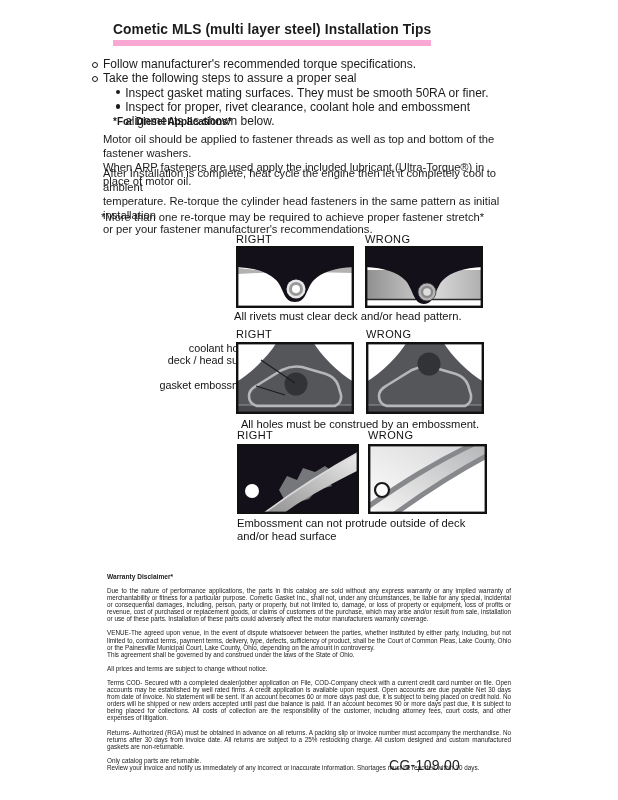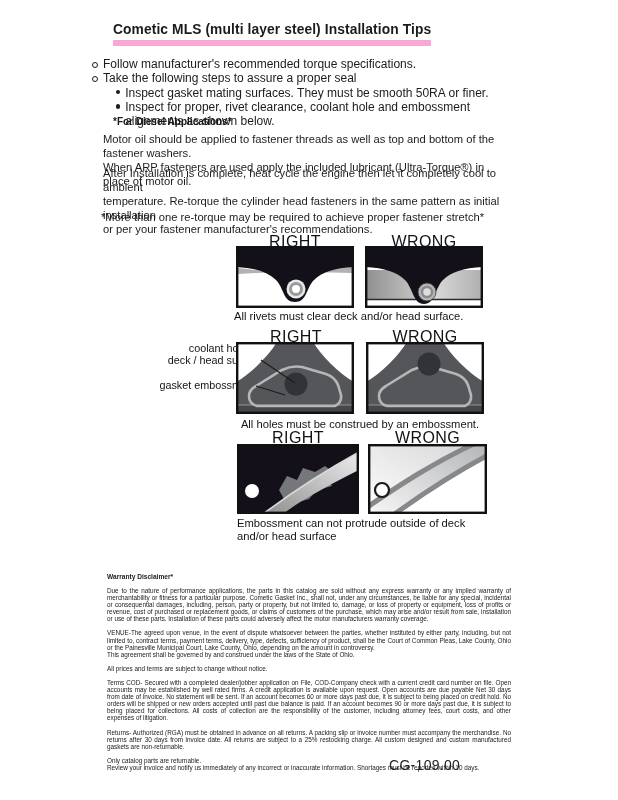--- a/index.html
+++ b/index.html
@@ -13,21 +13,21 @@
   .b-ring{width:4px;height:4px;border:1.2px solid #1b1b1b;border-radius:50%;
           margin:4.5px 5px 0 0;flex:none;}
   .b-dot{width:4.2px;height:4.2px;background:#1b1b1b;border-radius:50%;
          margin:4.5px 5px 0 0;flex:none;}
   .subs{margin-left:24px;}
   .h2{left:113px;top:116px;font-size:10px;font-weight:bold;text-align:right;}
   .para{left:103px;top:133px;width:400px;font-size:11.2px;line-height:13.9px;white-space:pre-line;}
   .para2{top:167px;}
   .note{left:101px;top:211px;width:420px;font-size:11.2px;}
   .figblock{left:0;top:0;width:618px;}
-  .figlab{position:absolute;top:0;font-size:16px;letter-spacing:.4px;text-align:center;color:#121212;}
+  .figlab{position:absolute;top:0;font-size:11px;letter-spacing:.4px;color:#121212;}
   .panel{position:absolute;}
   .caption{position:absolute;font-size:11.2px;white-space:pre-line;line-height:13px;color:#141414;}
   .ann{position:absolute;font-size:10.8px;line-height:11.6px;text-align:right;color:#141414;}
   .disclaimer{left:107px;top:573px;width:404px;}
   .disclaimer h3{margin:0 0 7px;font-size:6.6px;font-weight:bold;}
   .disclaimer p{margin:0 0 7px;font-size:6.35px;line-height:7.1px;text-align:justify;white-space:pre-line;}
   .footer-code{left:389px;top:757px;font-size:14px;letter-spacing:.3px;color:#222;}
   svg{display:block;}
 </style>
 </head>
@@ -96,21 +96,21 @@
         <rect x="0" y="24" width="118" height="29.5" fill="url(#f1wg)"></rect>
         <line x1="0" y1="53.5" x2="118" y2="53.5" stroke="#2a2a2a" stroke-width="1.4"></line>
         <path d="M0,0 H118 V21 C98,22 86,26 78,34 C70,42 70,58 59,58 C48,58 48,42 40,34 C32,26 20,22 0,21 Z" fill="#141019"></path>
         <circle cx="62" cy="46" r="9" fill="#b5b5b5" stroke="#3a3a3a" stroke-width="0.8"></circle>
         <circle cx="62" cy="46" r="6.2" fill="#8a8a8a"></circle>
         <circle cx="62" cy="46" r="3.8" fill="#dedede"></circle>
         <rect x="1.2" y="1.2" width="115.6" height="59.6" fill="none" stroke="#111" stroke-width="2.4"></rect>
       </svg>
     </div>
 
-    <div class="caption" style="left:234px;top:77px;">All rivets must clear deck and/or head surface.</div>
+    <div class="caption" style="left:234px;top:77px;">All rivets must clear deck and/or head pattern.</div>
   </div>
 
   <div class="abs figblock" style="top:328px;height:105px;">
     <div class="figlab" style="left:236px;width:120px;">RIGHT</div>
     <div class="figlab" style="left:366px;width:118px;">WRONG</div>
 
     <div class="ann" style="left:116px;top:15px;width:146px;">
       <div>coolant hole on</div>
       <div>deck / head surface</div>
     </div>

